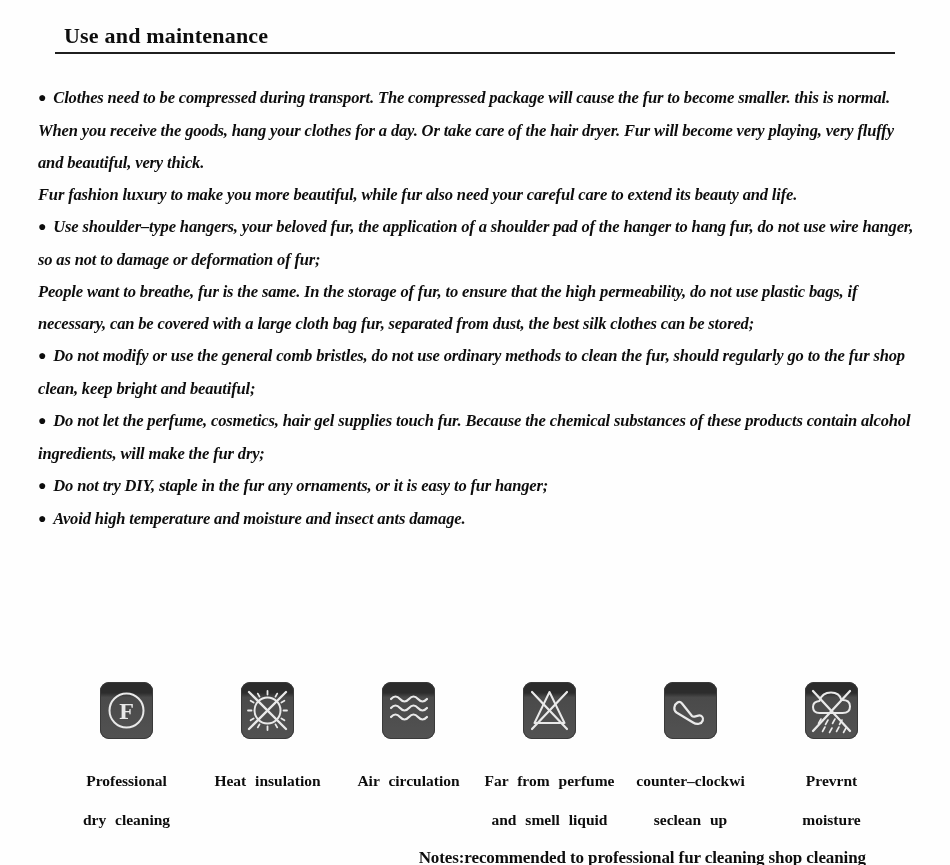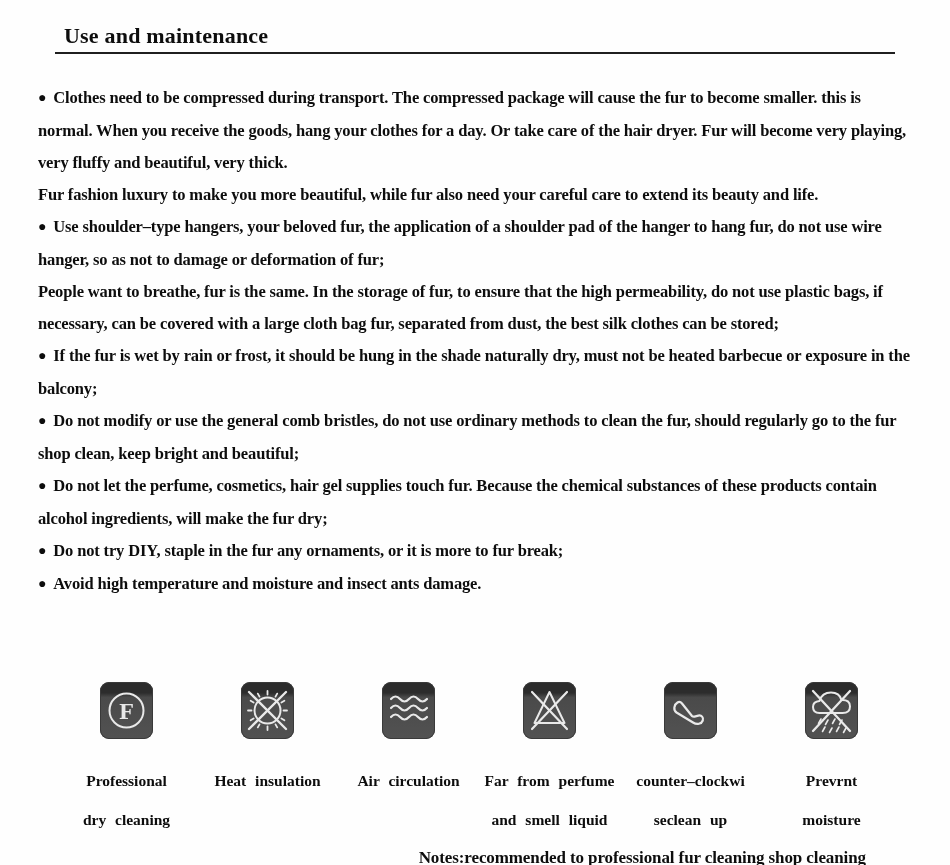--- a/index.html
+++ b/index.html
@@ -25,20 +25,21 @@
     height:0;
   }
   .body-text{
     width:878px;
     height:578px;
     margin:28px 0 0 38px;
     font-size:16.5px;
     font-weight:bold;
     line-height:32px;
     letter-spacing:-0.15px;
+    font-style:italic;
   }
   .body-text p{margin:0;}
   .bullet-marker{
     font-size:14px;
     margin-right:7px;
     position:relative;top:-1px;
   }
   .icons-row{
     display:flex;
     margin:22px 46px 0 56px;
@@ -79,24 +80,23 @@
 <body>
 
 <div class="page">
   <h1 class="title">Use and maintenance</h1>
   <hr class="title-rule">
   <div class="body-text">
       <p><span class="bullet-marker">●</span><span>Clothes need to be compressed during transport. The compressed package will cause the fur to become smaller. this is normal. When you receive the goods, hang your clothes for a day. Or take care of the hair dryer. Fur will become very playing, very fluffy and beautiful, very thick.</span></p>
       <p><span>Fur fashion luxury to make you more beautiful, while fur also need your careful care to extend its beauty and life.</span></p>
       <p><span class="bullet-marker">●</span><span>Use shoulder–type hangers, your beloved fur, the application of a shoulder pad of the hanger to hang fur, do not use wire hanger, so as not to damage or deformation of fur;</span></p>
       <p><span>People want to breathe, fur is the same. In the storage of fur, to ensure that the high permeability, do not use plastic bags, if necessary, can be covered with a large cloth bag fur, separated from dust, the best silk clothes can be stored;</span></p>
-      <p><span class="bullet-marker">●</span><span>If the fur is wet by rain or frost, it should be hung in the shade naturally dry, must not be heated barbecue or exposure in the balcony;</span></p>
       <p><span class="bullet-marker">●</span><span>Do not modify or use the general comb bristles, do not use ordinary methods to clean the fur, should regularly go to the fur shop clean, keep bright and beautiful;</span></p>
       <p><span class="bullet-marker">●</span><span>Do not let the perfume, cosmetics, hair gel supplies touch fur. Because the chemical substances of these products contain alcohol ingredients, will make the fur dry;</span></p>
-      <p><span class="bullet-marker">●</span><span>Do not try DIY, staple in the fur any ornaments, or it is more to fur break;</span></p>
+      <p><span class="bullet-marker">●</span><span>Do not try DIY, staple in the fur any ornaments, or it is easy to fur hanger;</span></p>
       <p><span class="bullet-marker">●</span><span>Avoid high temperature and moisture and insect ants damage.</span></p>
     </div>
   <div class="icons-row">
       <div class="icon-col">
     <div class="care-box">
           <svg viewBox="0 0 53 57" xmlns="http://www.w3.org/2000/svg">
     <circle cx="26.5" cy="28.5" r="17" fill="none" stroke="#e9e9e9" stroke-width="2"></circle>
     <text x="26.5" y="37" text-anchor="middle" font-size="24" font-weight="bold" font-family="'Liberation Serif',serif" fill="#e9e9e9">F</text>
   </svg>
         </div>

